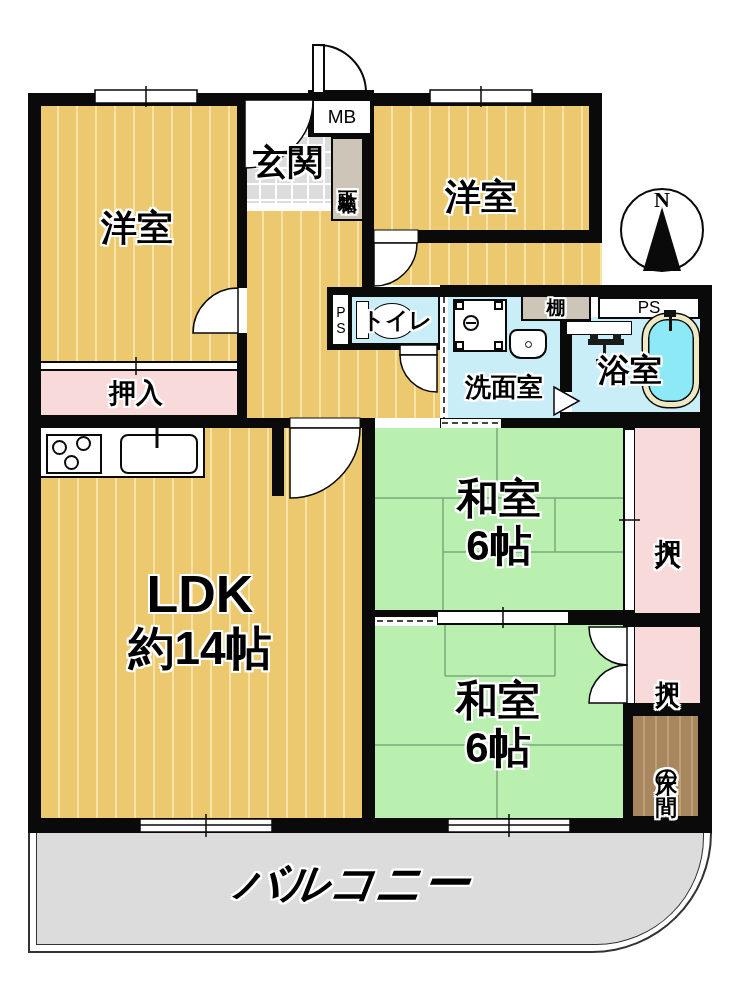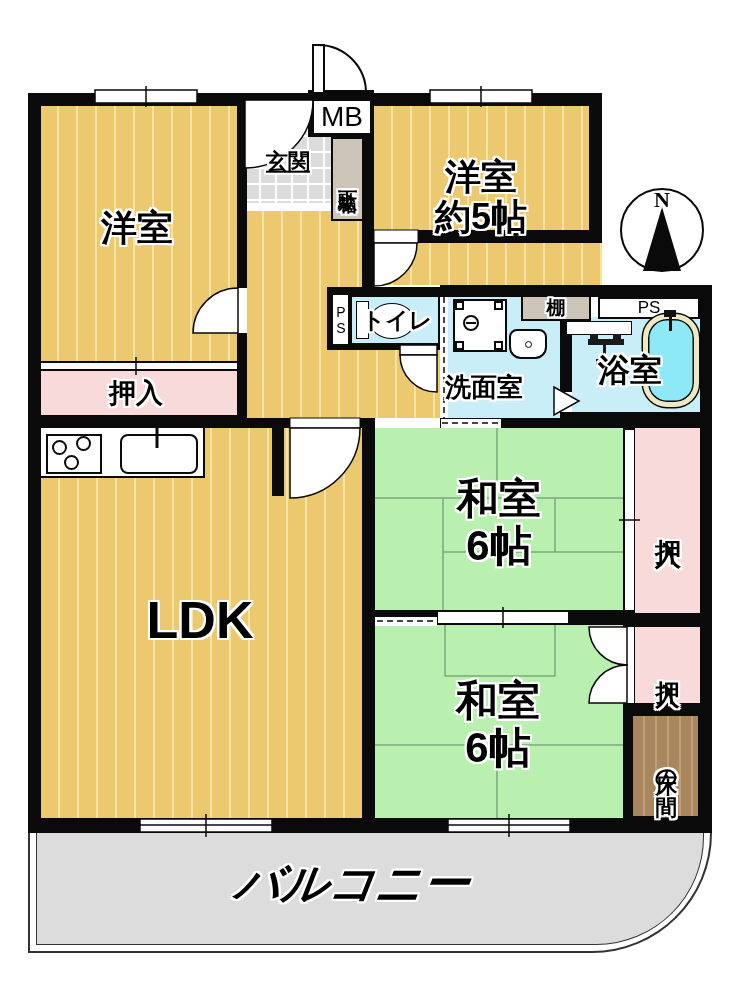--- a/index.html
+++ b/index.html
@@ -208,43 +208,43 @@
       <polygon points="662,207 643,271 681,271" fill="#0a0a0a"></polygon>
     </g>
   </svg>
 
   <div class="lbl" style="left:137px;top:228px;font-size:36px;">
     <div>洋室</div>
   </div>
 
   <div class="lbl" style="left:481px;top:197px;font-size:36px;">
     <div>洋室</div>
-    <div>約5帖</div>
-  </div>
-
-  <div class="lbl" style="left:288px;top:162px;font-size:22px;text-decoration:underline;">玄関</div>
-
-  <div class="plain" style="left:342px;top:117px;font-size:28px;font-weight:400;">MB</div>
+  </div>
+
+  <div class="lbl" style="left:288px;top:162px;font-size:35px;">玄関</div>
+
+  <div class="plain" style="left:342px;top:117px;font-size:19px;font-weight:400;">MB</div>
 
   <div class="lbl vert" style="left:348px;top:179px;font-size:19px;">下駄箱</div>
 
   <div class="plain vert" style="left:341px;top:320px;font-size:14px;font-weight:400;letter-spacing:0;">PS</div>
 
   <div class="lbl" style="left:397px;top:321px;font-size:23px;">トイレ</div>
 
-  <div class="lbl" style="left:484px;top:388px;font-size:26px;font-family:Liberation Serif, serif;">洗面室</div>
+  <div class="lbl" style="left:504px;top:388px;font-size:26px;font-family:Liberation Serif, serif;">洗面室</div>
 
   <div class="lbl" style="left:556px;top:308px;font-size:19px;">棚</div>
 
   <div class="plain" style="left:649px;top:308px;font-size:17px;font-weight:400;">PS</div>
 
   <div class="lbl" style="left:630px;top:371px;font-size:32px;">浴室</div>
 
   <div class="lbl" style="left:200px;top:620px;font-size:52px;text-align:center;">
     <div>LDK</div>
+    <div style="font-size:46px;">約14帖</div>
   </div>
 
   <div class="lbl" style="left:499px;top:522px;font-size:42px;">
     <div>和室</div>
     <div>6帖</div>
   </div>
 
   <div class="lbl" style="left:498px;top:724px;font-size:42px;">
     <div>和室</div>
     <div>6帖</div>

